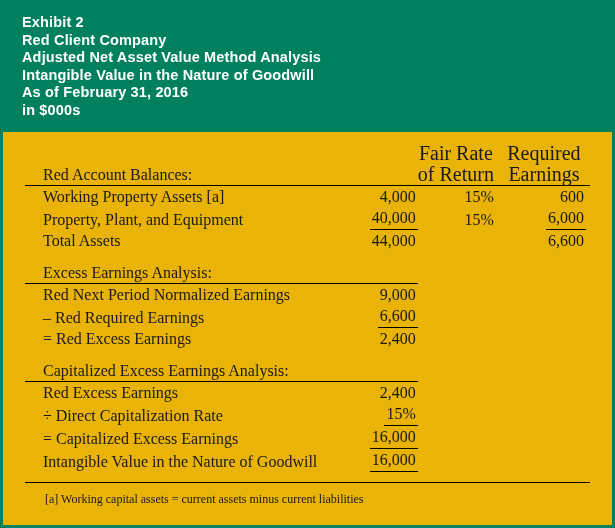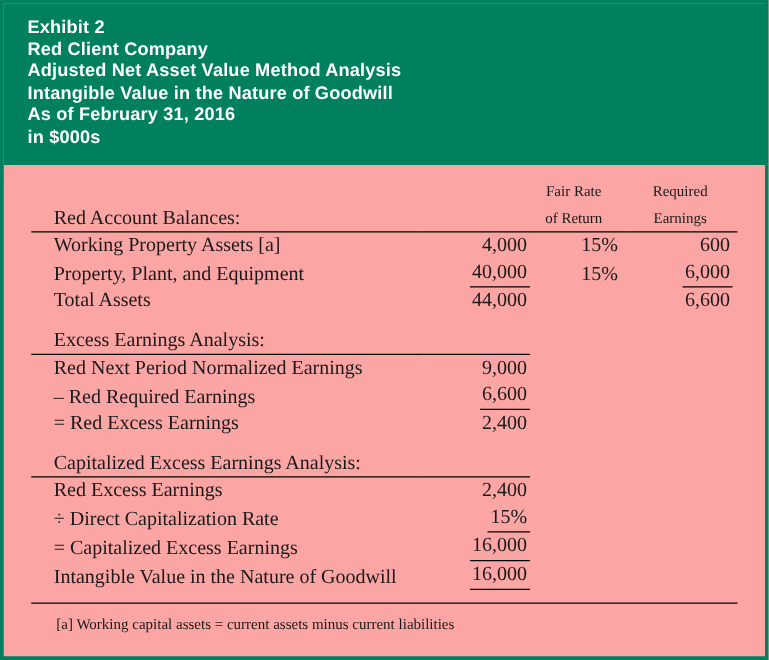--- a/index.html
+++ b/index.html
@@ -8,21 +8,21 @@
     background: #ffffff;
   }
   body {
     font-family: "Liberation Serif", serif;
   }
   .exhibit {
     position: relative;
     width: 615px;
     height: 528px;
     box-sizing: border-box;
-    background: #fca5a5;
+    background: #eab308;
     border: 3px solid #00805e;
     overflow: hidden;
   }
   .header-band {
     background: #00805e;
     padding: 11px 0 12px 19px;
     box-sizing: border-box;
   }
   .header-line {
     font-family: "Liberation Sans", sans-serif;
@@ -50,21 +50,21 @@
     line-height: 21px;
     white-space: nowrap;
   }
   .c-label   { width: 296px; padding-left: 18px !important; }
   .c-balance { width: 88px;  text-align: right; }
   .c-rate    { width: 72px;  text-align: right; padding-right: 8px !important; }
   .c-earn    { width: 86px;  text-align: right; padding-right: 4px !important; }
 
   .colhead {
     text-align: center;
-    font-size: 12px;
+    font-size: 20px;
     line-height: 20px;
   }
   .spacer-row td { height: 11px; line-height: 11px; font-size: 0; }
   .spacer-small td { height: 7px; line-height: 7px; font-size: 0; }
 
   
   .rule-full td {
     border-bottom: 1.4px solid #000000;
     height: 0;
     line-height: 0;

